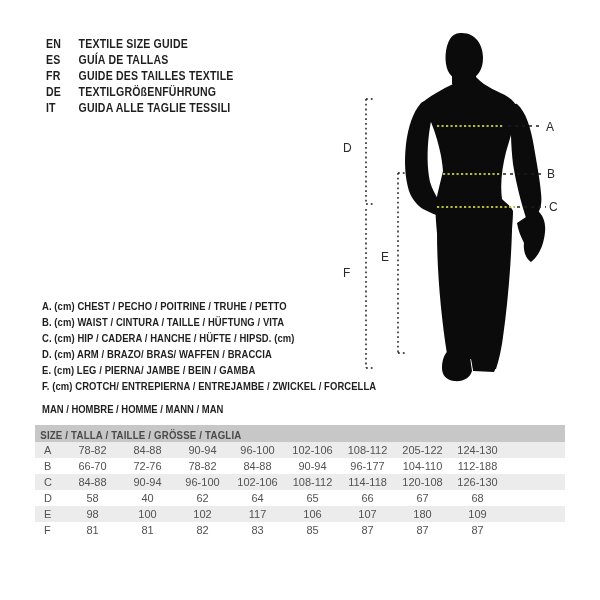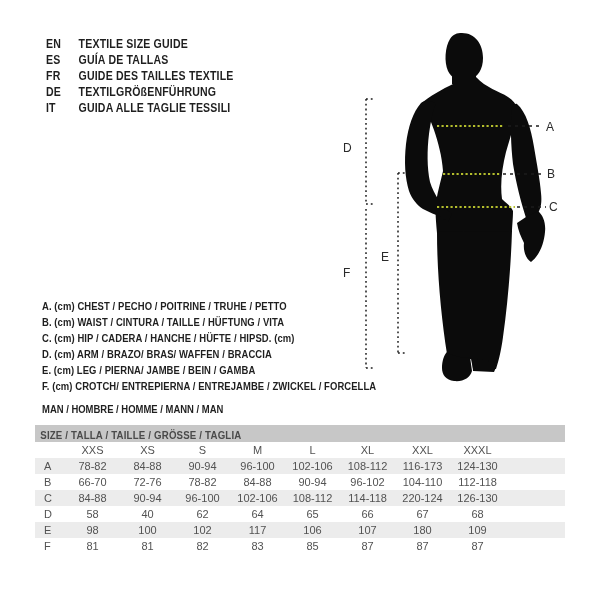--- a/index.html
+++ b/index.html
@@ -140,66 +140,54 @@
     <line class="dash-vert" x1="366" y1="209" x2="366" y2="368"></line>
     <line class="dash-vert" x1="366" y1="368" x2="374" y2="368"></line>
     <text class="fig-label" x="343" y="277">F</text>
   </g>
 </svg>
 
 <div class="size-table">
   <div class="band">
     <span class="band-text">SIZE / TALLA / TAILLE / GRÖSSE / TAGLIA</span>
   </div>
-  <div class="grid-row" id="header-row">
-    <div class="cell rowlabel"></div>
-  <div class="cell colhead">XXS</div>
-      <div class="cell colhead">XS</div>
-      <div class="cell colhead">S</div>
-      <div class="cell colhead">M</div>
-      <div class="cell colhead">L</div>
-      <div class="cell colhead">XL</div>
-      <div class="cell colhead">XXL</div>
-      <div class="cell colhead">XXXL</div>
-      <div class="cell filler"></div>
-    </div>
   <div id="table-body">
       <div class="grid-row data stripe">
         <div class="cell rowlabel">A</div>
         <div class="cell">78-82</div>
         <div class="cell">84-88</div>
         <div class="cell">90-94</div>
         <div class="cell">96-100</div>
         <div class="cell">102-106</div>
         <div class="cell">108-112</div>
-        <div class="cell">116-173</div>
+        <div class="cell">205-122</div>
         <div class="cell">124-130</div>
         <div class="cell filler"></div>
       </div>
       <div class="grid-row data">
         <div class="cell rowlabel">B</div>
         <div class="cell">66-70</div>
         <div class="cell">72-76</div>
         <div class="cell">78-82</div>
         <div class="cell">84-88</div>
         <div class="cell">90-94</div>
-        <div class="cell">96-102</div>
+        <div class="cell">96-177</div>
         <div class="cell">104-110</div>
-        <div class="cell">112-118</div>
+        <div class="cell">112-188</div>
         <div class="cell filler"></div>
       </div>
       <div class="grid-row data stripe">
         <div class="cell rowlabel">C</div>
         <div class="cell">84-88</div>
         <div class="cell">90-94</div>
         <div class="cell">96-100</div>
         <div class="cell">102-106</div>
         <div class="cell">108-112</div>
         <div class="cell">114-118</div>
-        <div class="cell">220-124</div>
+        <div class="cell">120-108</div>
         <div class="cell">126-130</div>
         <div class="cell filler"></div>
       </div>
       <div class="grid-row data">
         <div class="cell rowlabel">D</div>
         <div class="cell">58</div>
         <div class="cell">40</div>
         <div class="cell">62</div>
         <div class="cell">64</div>
         <div class="cell">65</div>

